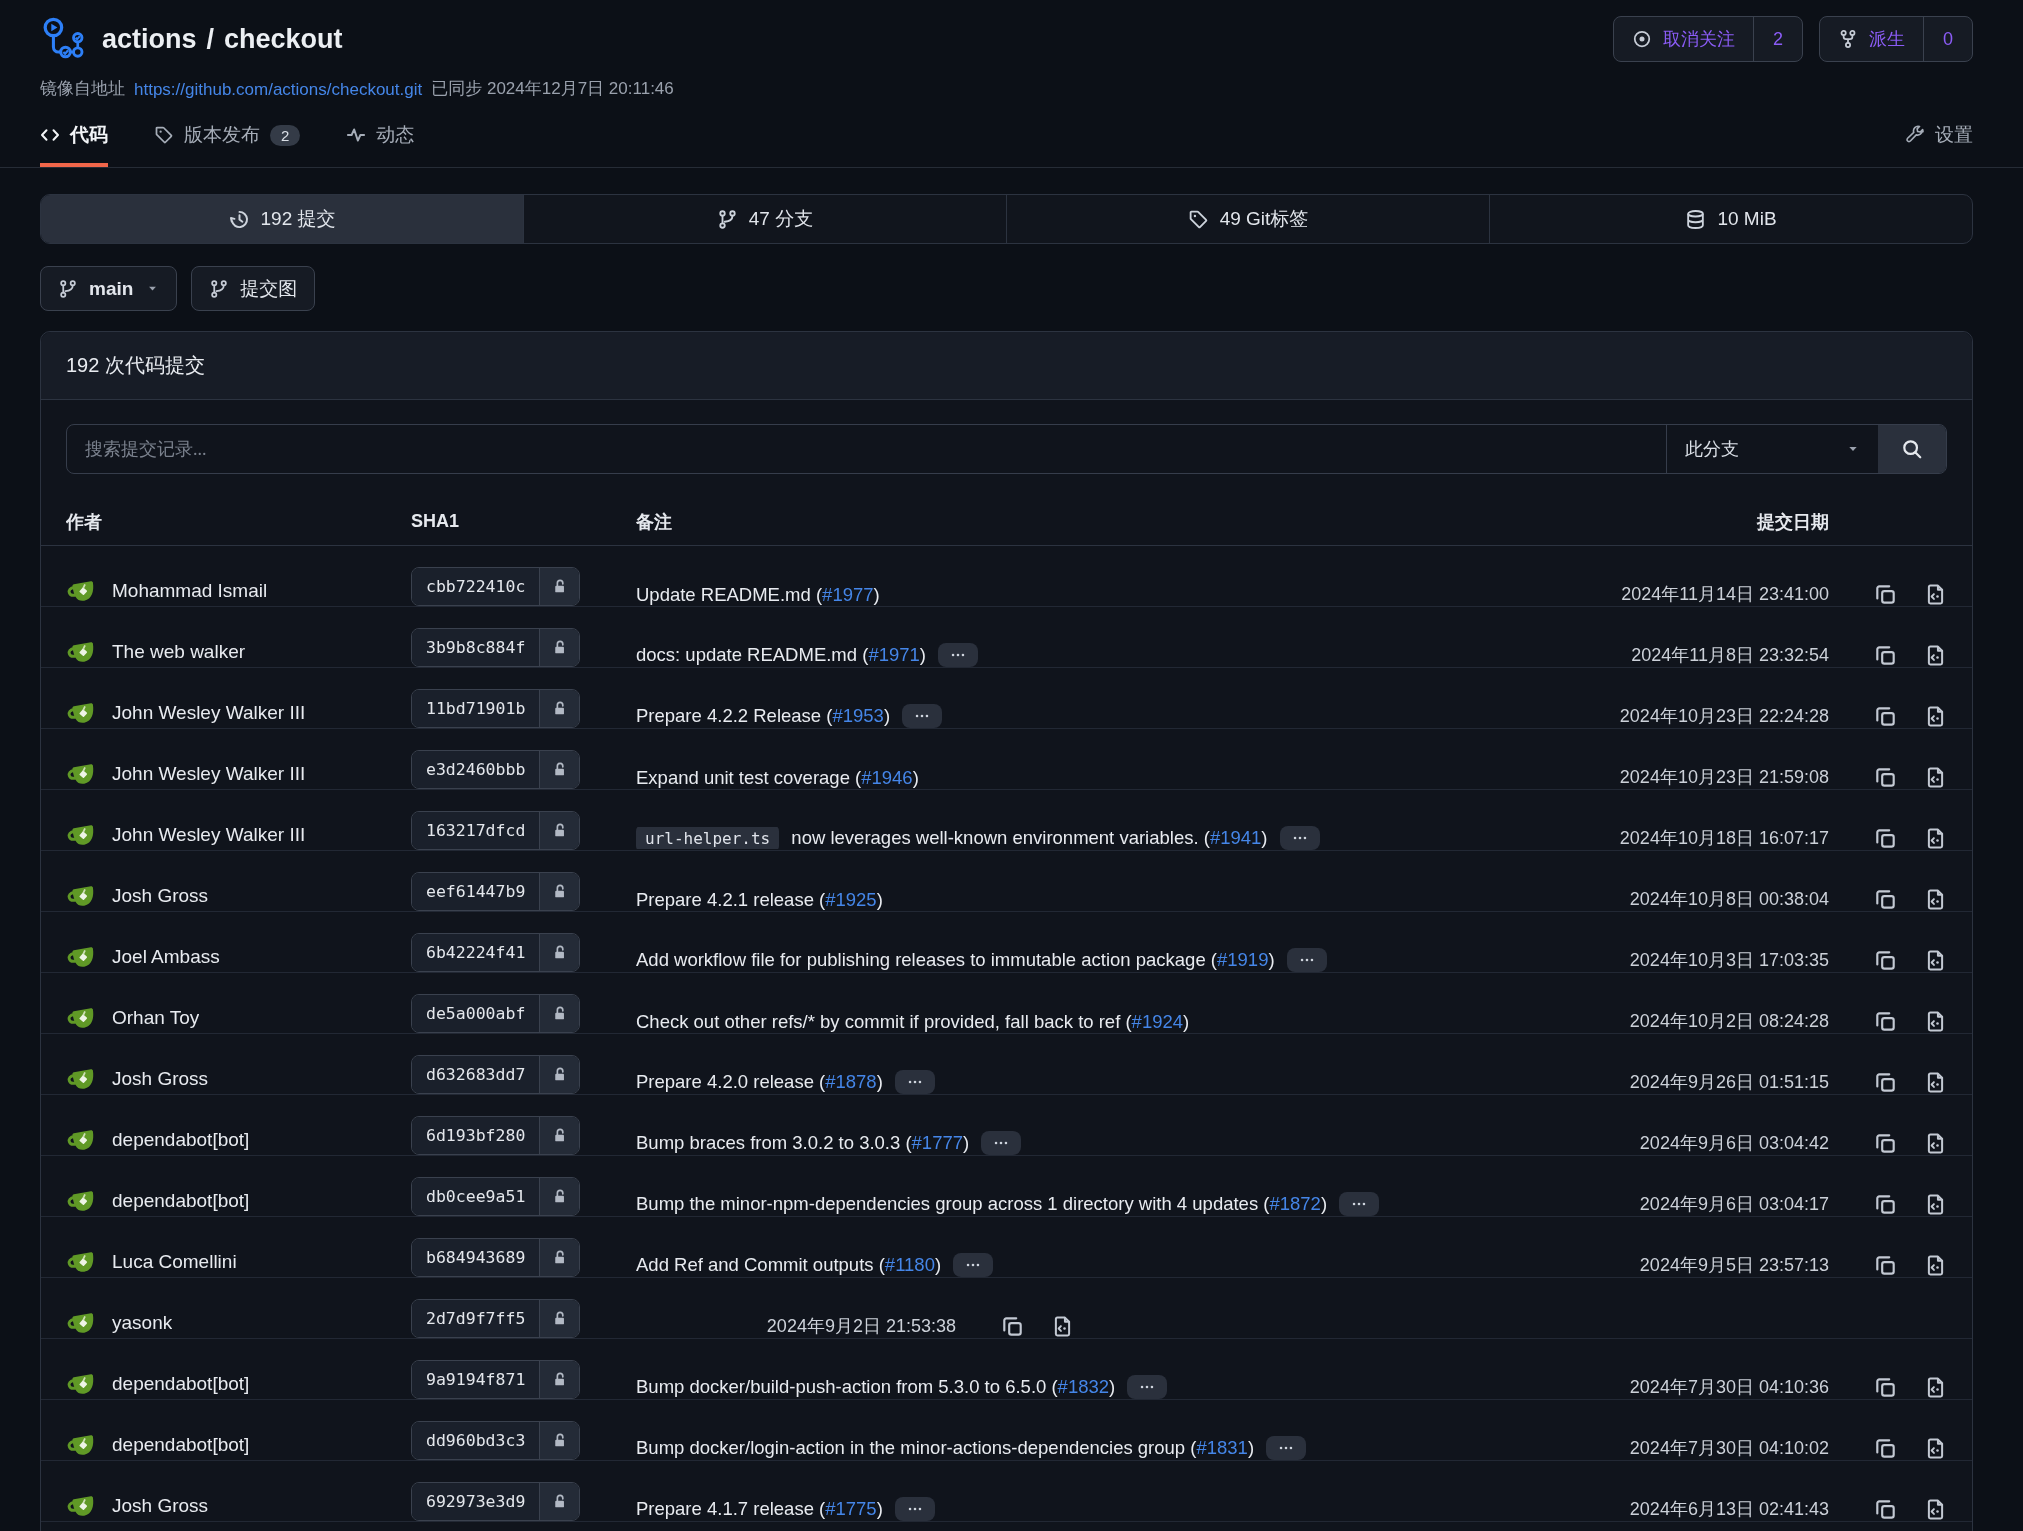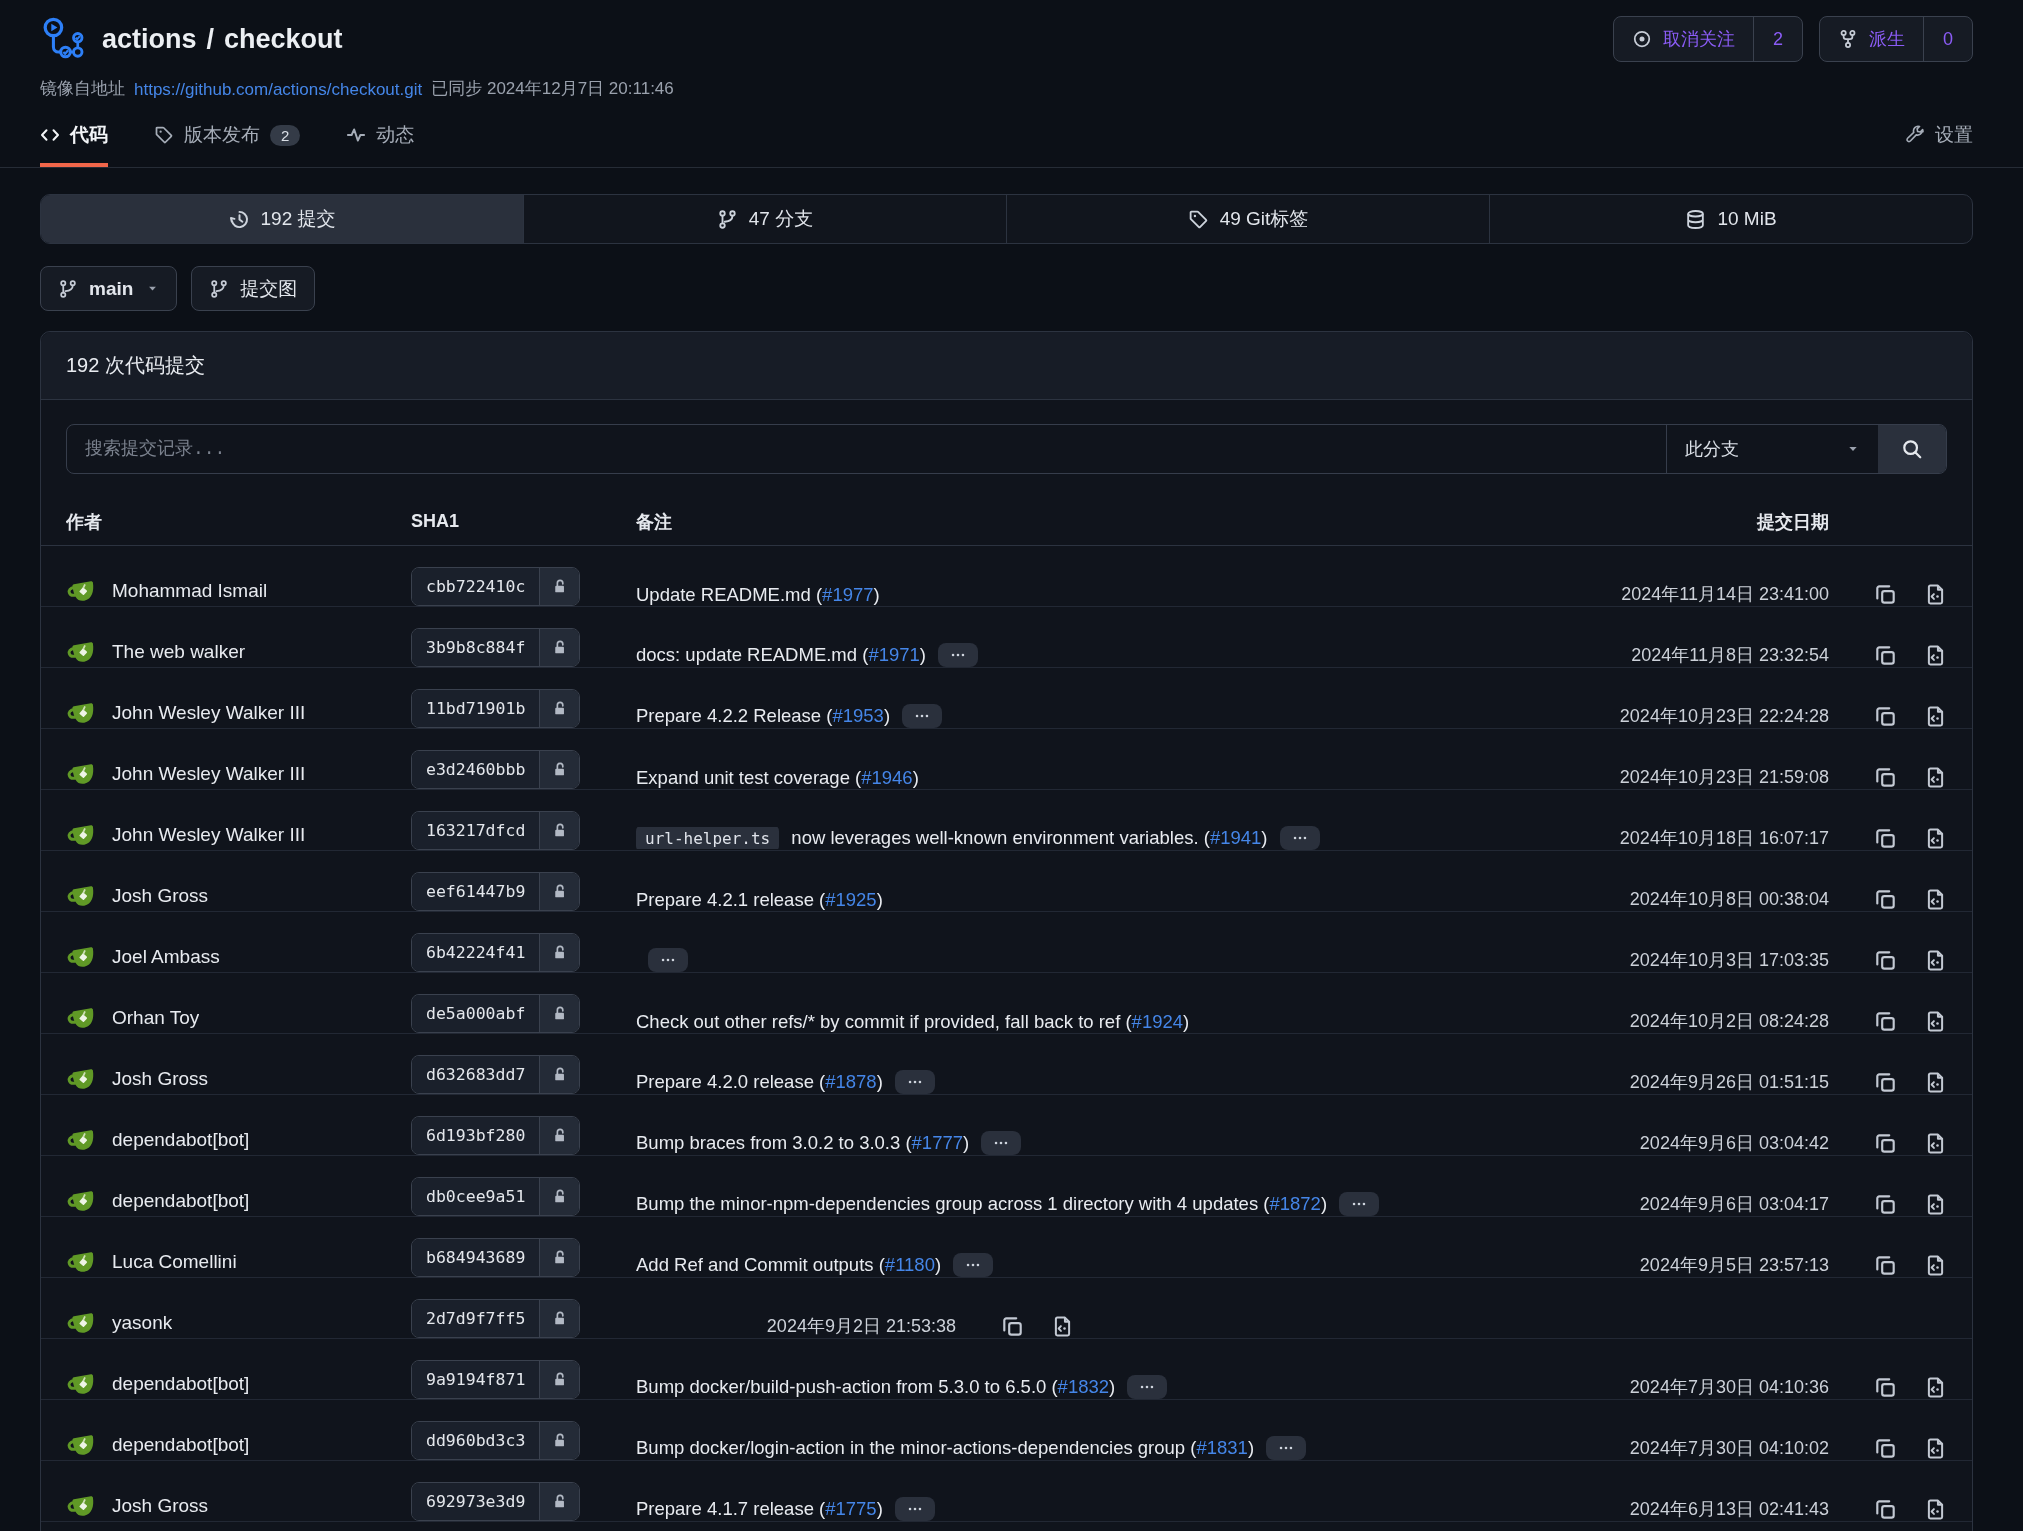--- a/index.html
+++ b/index.html
@@ -47,21 +47,21 @@
   .tb-btn { display:flex; align-items:center; gap:11px; height:45px; padding:0 17px; background:#161b24; border:1px solid #3a414e; border-radius:8px; font-size:19px; font-weight:700; color:#e2e6ec; cursor:pointer; }
   .tb-btn svg { width:20px; height:20px; color:#c6ccd6; }
   .tb-btn .caret { width:13px; height:13px; color:#9aa1ad; margin-left:2px; }
   .tb-btn.graph { font-weight:400; }
 
   
   .panel { margin:20px 50px 0 40px; border:1px solid #2c3340; border-radius:10px; background:#10141c; }
   .panel-header { padding:20px 25px; font-size:20px; color:#e8ebf0; background:#171c26; border-bottom:1px solid #2c3340; border-radius:10px 10px 0 0; }
   .search-row { padding:24px 25px; }
   .search-box { display:flex; height:50px; border:1px solid #363d4b; border-radius:8px; overflow:hidden; background:#10141c; }
-  .search-input { flex:1; background:transparent; border:none; outline:none; color:#dbe0e7; font-size:18px; padding:0 18px; font-family:Liberation Mono, monospace; }
+  .search-input { flex:1; background:transparent; border:none; outline:none; color:#dbe0e7; font-size:18px; padding:0 18px; font-family:Liberation Serif, serif; }
   .search-input::placeholder { color:#7b828e; }
   .branch-filter { width:212px; border-left:1px solid #363d4b; display:flex; align-items:center; justify-content:space-between; padding:0 18px; font-size:18px; color:#dbe0e7; cursor:pointer;margin-left:48px; }
   .branch-filter .caret { width:14px; height:14px; color:#9aa1ad; }
   .search-btn { width:68px; background:#2a303c; border:none; display:flex; align-items:center; justify-content:center; color:#e6e9ee; cursor:pointer; }
   .search-btn svg { width:22px; height:22px; }
 
   
   .t-head { display:flex; align-items:center; height:48px; font-size:18px; font-weight:700; color:#e6e9ee; border-bottom:1px solid #2c3340; padding:0 25px; }
   .t-row { display:flex; align-items:flex-end; height:61px; border-bottom:1px solid #222834; padding:0 25px; }
   .col-author { width:345px; flex-shrink:0; display:flex; align-items:center; gap:15px; overflow:hidden; }
@@ -558,20 +558,21 @@
       <span class="sha-badge">
         <span class="sha-text">6b42224f41</span>
         <span class="sha-lock">
               <svg>
                 <use href="#i-unlock"></use>
               </svg>
             </span>
       </span>
     </div>
     <div class="col-msg">
+      <span class="msg-line"><span>Add workflow file for publishing releases to immutable action package (</span><a class="pr-link">#1919</a><span>)</span></span>
       <button class="more-btn">
             <svg>
               <use href="#i-ellipsis"></use>
             </svg>
           </button>
     </div>
     <div class="col-date"><span class="date-text">2024年10月3日 17:03:35</span></div>
     <div class="col-actions">
       <span class="row-action">
             <svg>

